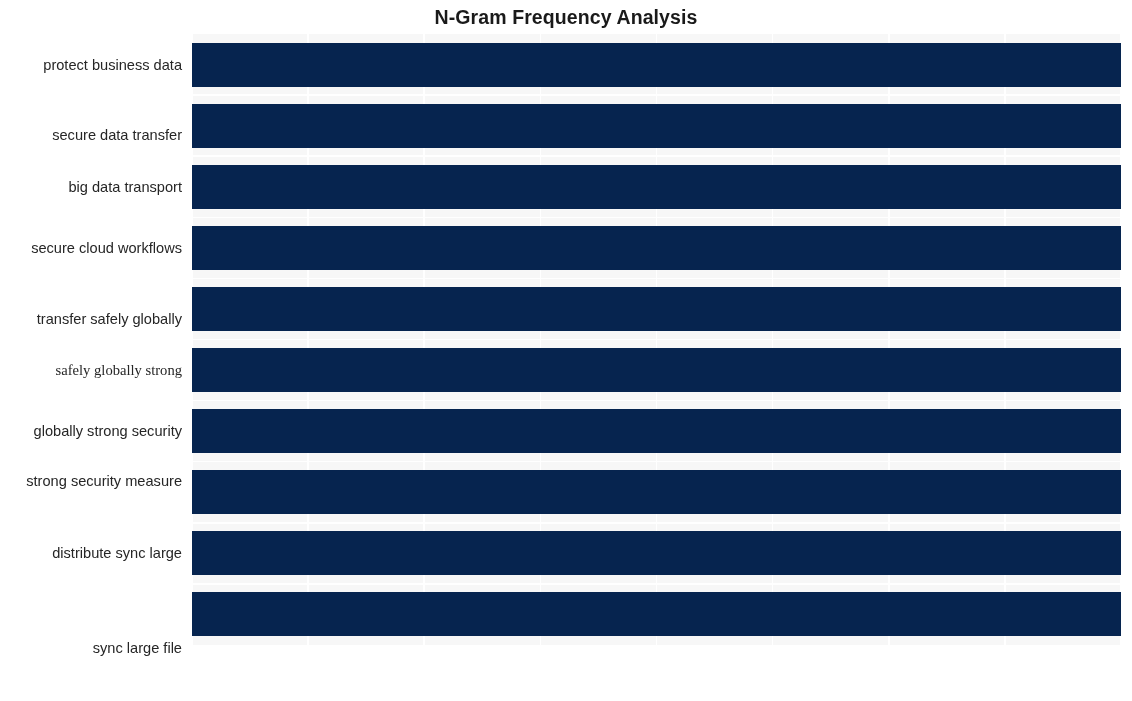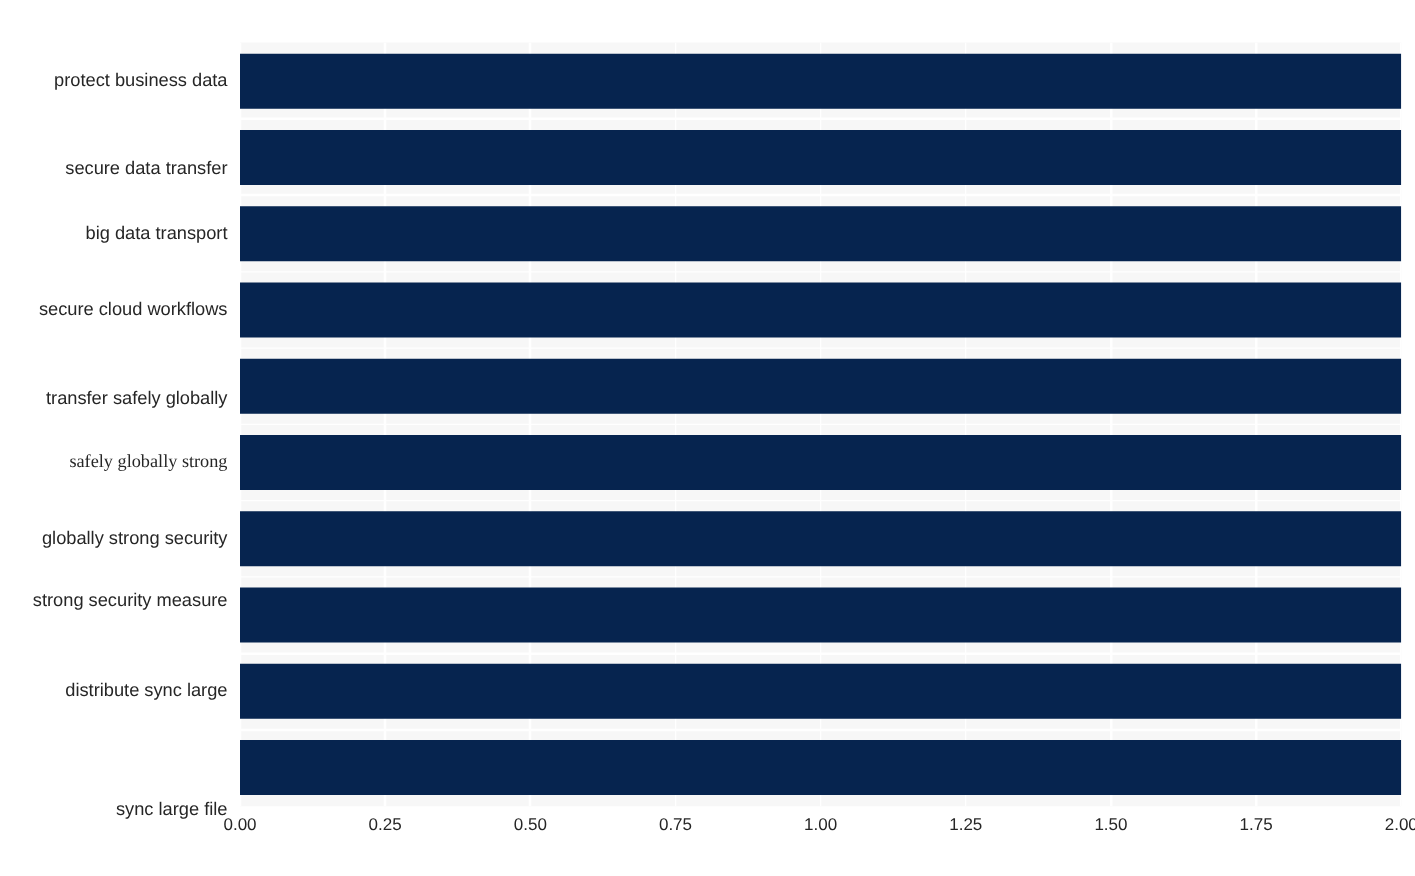--- a/index.html
+++ b/index.html
@@ -110,20 +110,21 @@
     text-align: center;
     font-size: 14.6px;
     color: #262626;
   }
 </style>
 </head>
 <body>
 
 <div id="figure">
 
+  <div id="chart-title">N-Gram Frequency Analysis</div>
 
   <div id="plot-area">
     <div id="vgrid-layer">
         <div class="vgrid" style="left: -0.8px;"></div>
         <div class="vgrid" style="left: 115.325px;"></div>
         <div class="vgrid" style="left: 231.45px;"></div>
         <div class="vgrid" style="left: 347.575px;"></div>
         <div class="vgrid" style="left: 463.7px;"></div>
         <div class="vgrid" style="left: 579.825px;"></div>
         <div class="vgrid" style="left: 695.95px;"></div>
@@ -161,26 +162,15 @@
       <div class="ytick" style="top: 152.75px;">big data transport</div>
       <div class="ytick" style="top: 213.85px;">secure cloud workflows</div>
       <div class="ytick" style="top: 285px; margin-left: 36px;">transfer safely globally</div>
       <div class="ytick" style="top: 336.05px; font-family: Liberation Serif, serif;">safely globally strong</div>
       <div class="ytick" style="top: 397.15px;">globally strong security</div>
       <div class="ytick" style="top: 447px;">strong security measure</div>
       <div class="ytick" style="top: 519.35px;">distribute sync large</div>
       <div class="ytick" style="top: 614px; text-align: right;">sync large file</div>
     </div>
 
-  <div id="x-tick-labels">
-      <div class="xtick" style="left: 0px;">0.00</div>
-      <div class="xtick" style="left: 116.125px;">0.25</div>
-      <div class="xtick" style="left: 232.25px;">0.50</div>
-      <div class="xtick" style="left: 348.375px;">0.75</div>
-      <div class="xtick" style="left: 464.5px;">1.00</div>
-      <div class="xtick" style="left: 580.625px;">1.25</div>
-      <div class="xtick" style="left: 696.75px;">1.50</div>
-      <div class="xtick" style="left: 812.875px;">1.75</div>
-      <div class="xtick" style="left: 929px;">2.00</div>
-    </div>
 
 
 </div>
 
 </body></html>

